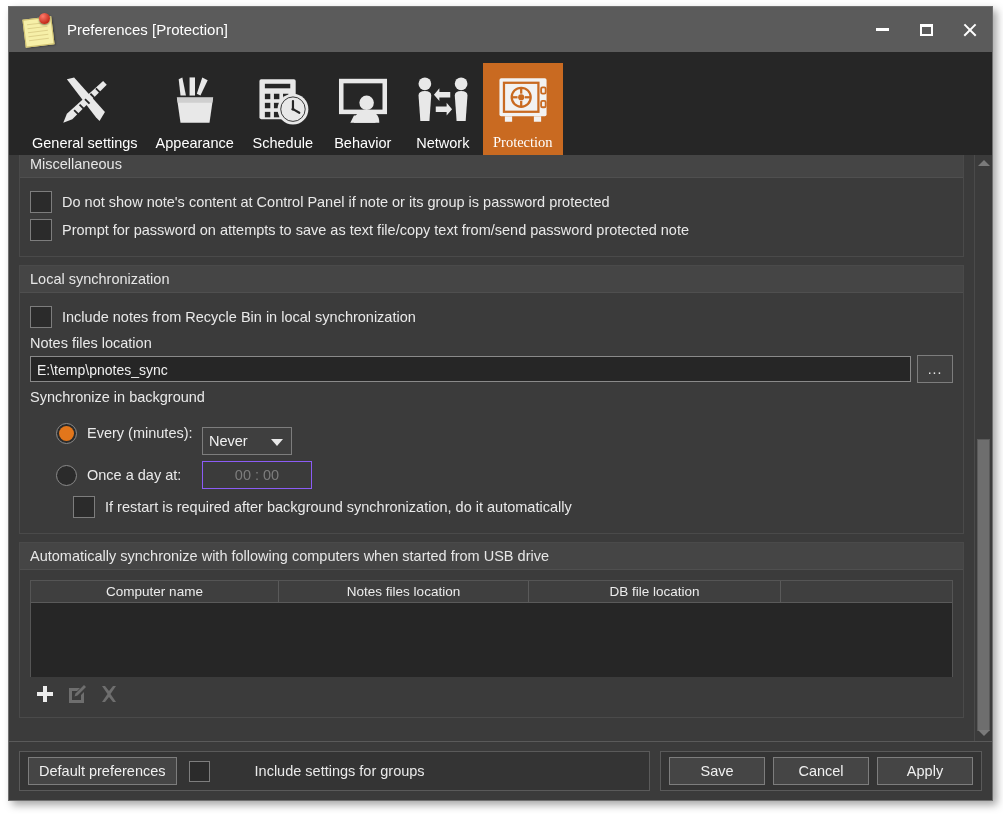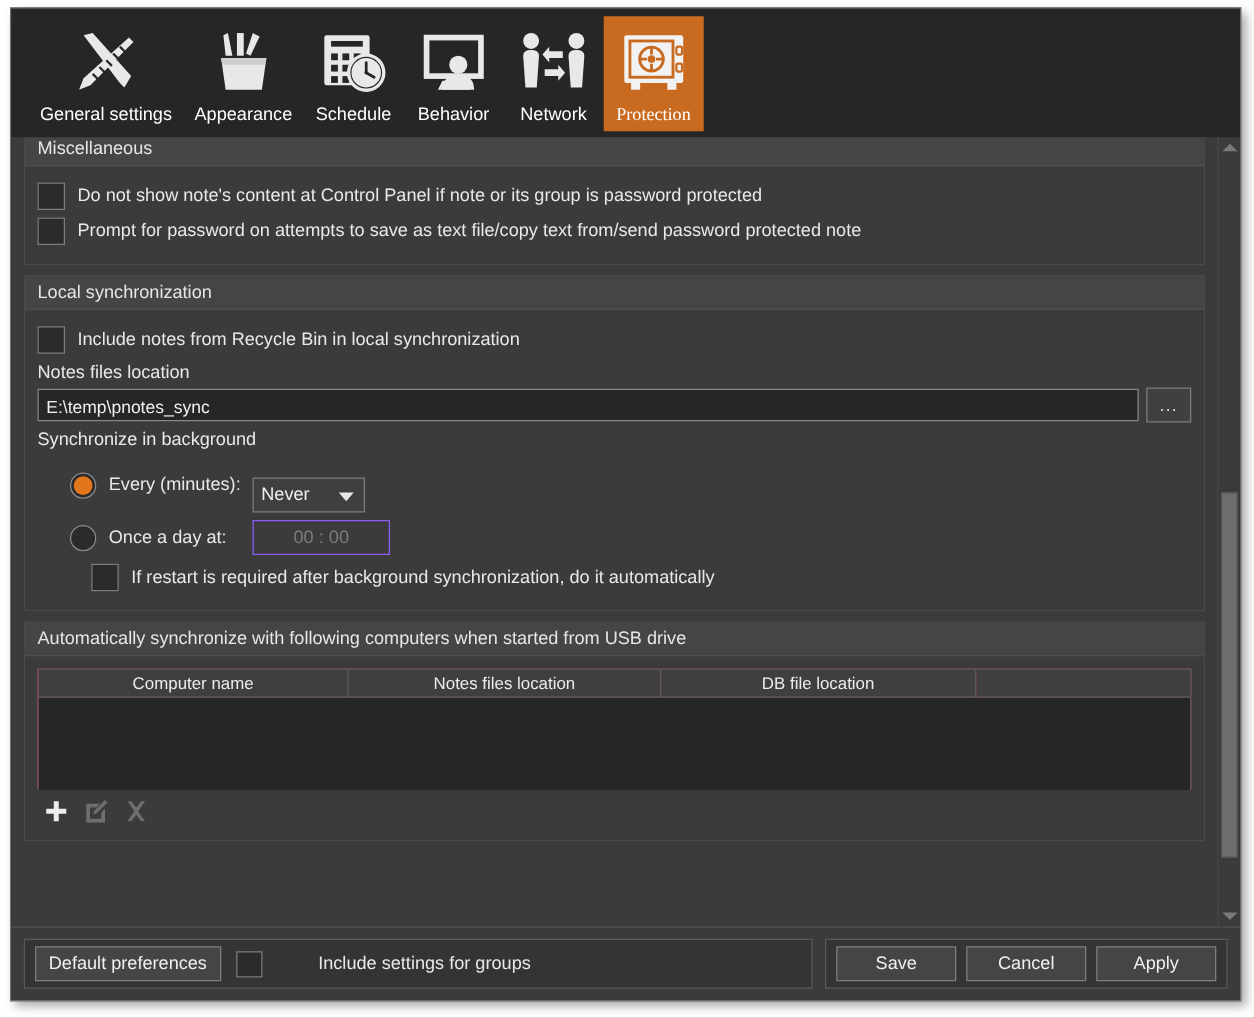--- a/index.html
+++ b/index.html
@@ -84,21 +84,21 @@
     content: ""; position: absolute; left: 0; top: 7px;
     width: 16px; height: 2.2px; background: #ffffff;
   }
   .glyph-close:before { transform: rotate(45deg); }
   .glyph-close:after  { transform: rotate(-45deg); }
 
   
   .toolbar {
     height: 103px;
     background: #262626;
-    display: flex; align-items: center;
+    display: flex; align-items: flex-end;
     flex: none;
     padding-left: 14px;
   }
   .tab {
     display: flex; flex-direction: column;
     align-items: center; justify-content: flex-start;
     padding: 6px 9px 4px 9px;
     cursor: default;
   }
   .tab.selected { background: #c96a21; font-family: Liberation Serif, serif; }
@@ -235,21 +235,21 @@
     border: 1px solid #8b5cf6;
     box-sizing: border-box;
     display: flex; align-items: center; justify-content: center;
     color: #7d7d7d; font-size: 14.5px;
   }
   .indent-cb { margin-left: 26px; padding-left: 17px; }
 
   
   .tbl-wrap { margin-top: 2px; }
   .tbl {
-    background: #ec4899;
+    background: #4d7c0f;
     border: 1px solid #555;
     box-sizing: border-box;
     height: 97px;
   }
   .tbl-head { display: flex; height: 22px; }
   .th {
     background: #3f3f3f;
     border-right: 1px solid #5a5a5a;
     border-bottom: 1px solid #5a5a5a;
     color: #ececec; font-size: 13.5px;
@@ -343,20 +343,46 @@
   .btn.wide { min-width: 140px; }
   .footer-cb { display: flex; align-items: center; margin-left: 12px; gap: 36px; }
   .footer-cb .checkbox { width: 21px; height: 21px; margin-right: 9px; }
 </style>
 </head>
 <body>
 
 <div id="root">
   <div class="window">
 
+    <div class="titlebar">
+      <div class="app-icon">
+        <div class="note-paper">
+          <div class="note-lines">
+              <i></i>
+              <i></i>
+              <i></i>
+              <i></i>
+              <i></i>
+            </div>
+        </div>
+        <div class="pushpin"></div>
+      </div>
+      <div class="title-text">Preferences [Protection]</div>
+      <div class="win-buttons">
+        <div class="win-btn">
+            <div class="glyph-min"></div>
+          </div>
+        <div class="win-btn">
+            <div class="glyph-max"></div>
+          </div>
+        <div class="win-btn close">
+            <div class="glyph-close"></div>
+          </div>
+      </div>
+    </div>
 
     <div class="toolbar">
 
       <div class="tab">
         <div class="ticon">
           <svg width="58" height="58" viewBox="0 0 64 64">
             <g fill="#e8e8e8">
               <path d="M12 8 L20 6 L54 44 L48 54 L44 50 Z"></path>
               <path d="M52 10 L56 14 L18 52 L8 56 L12 46 Z"></path>
             </g>

